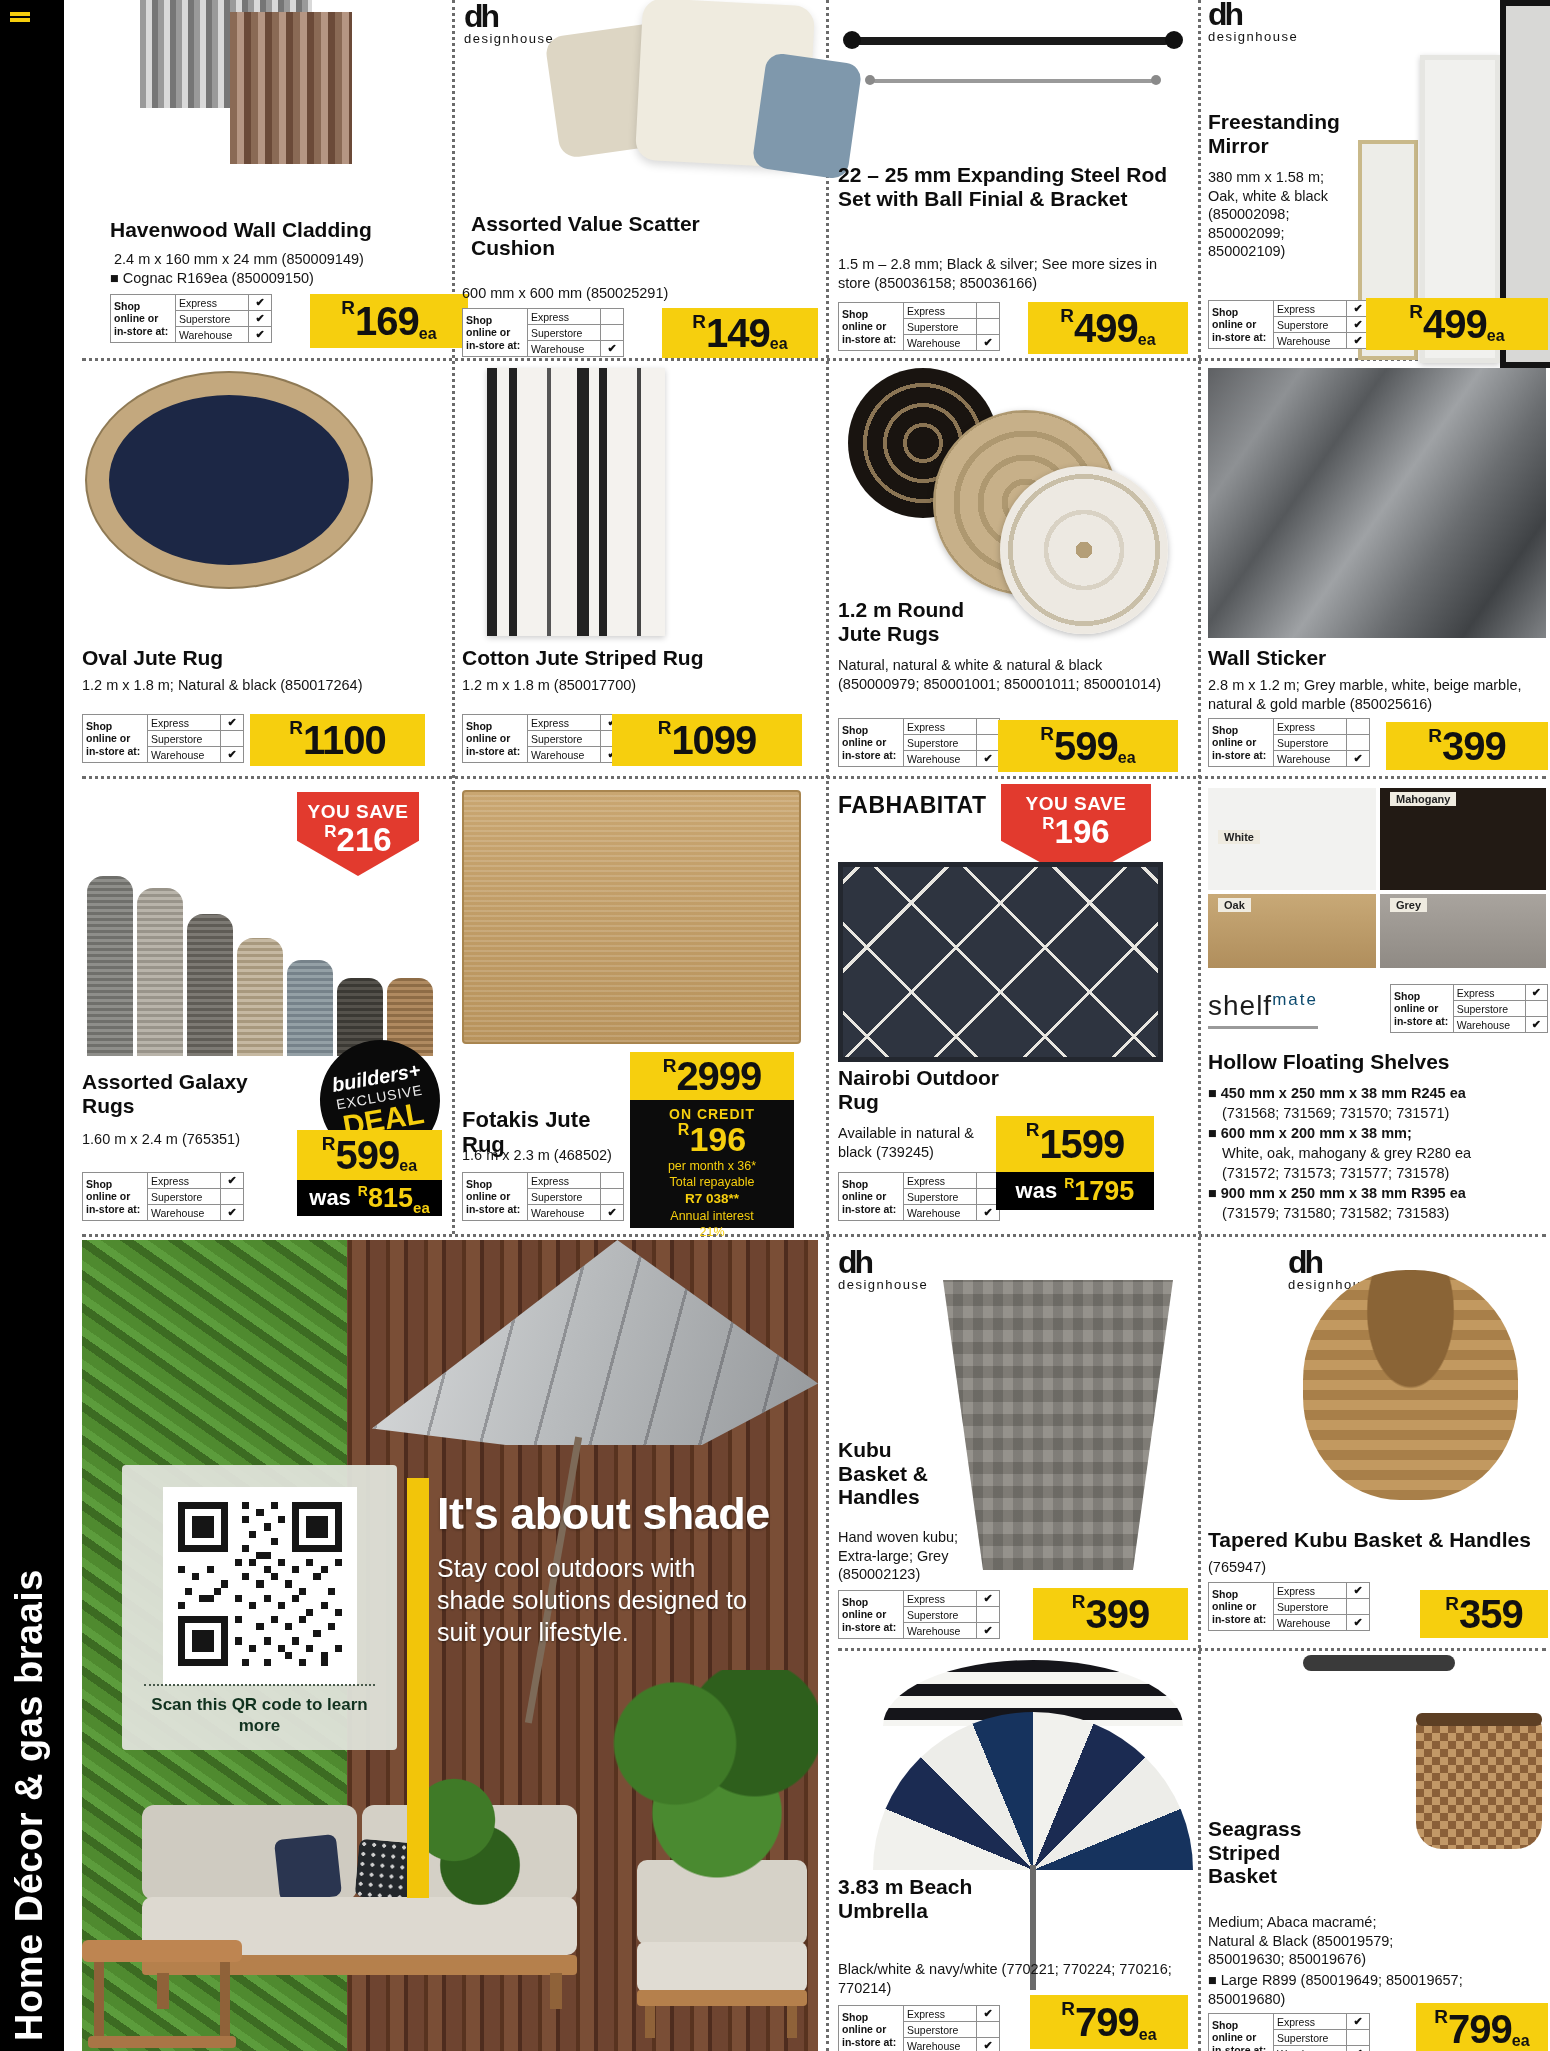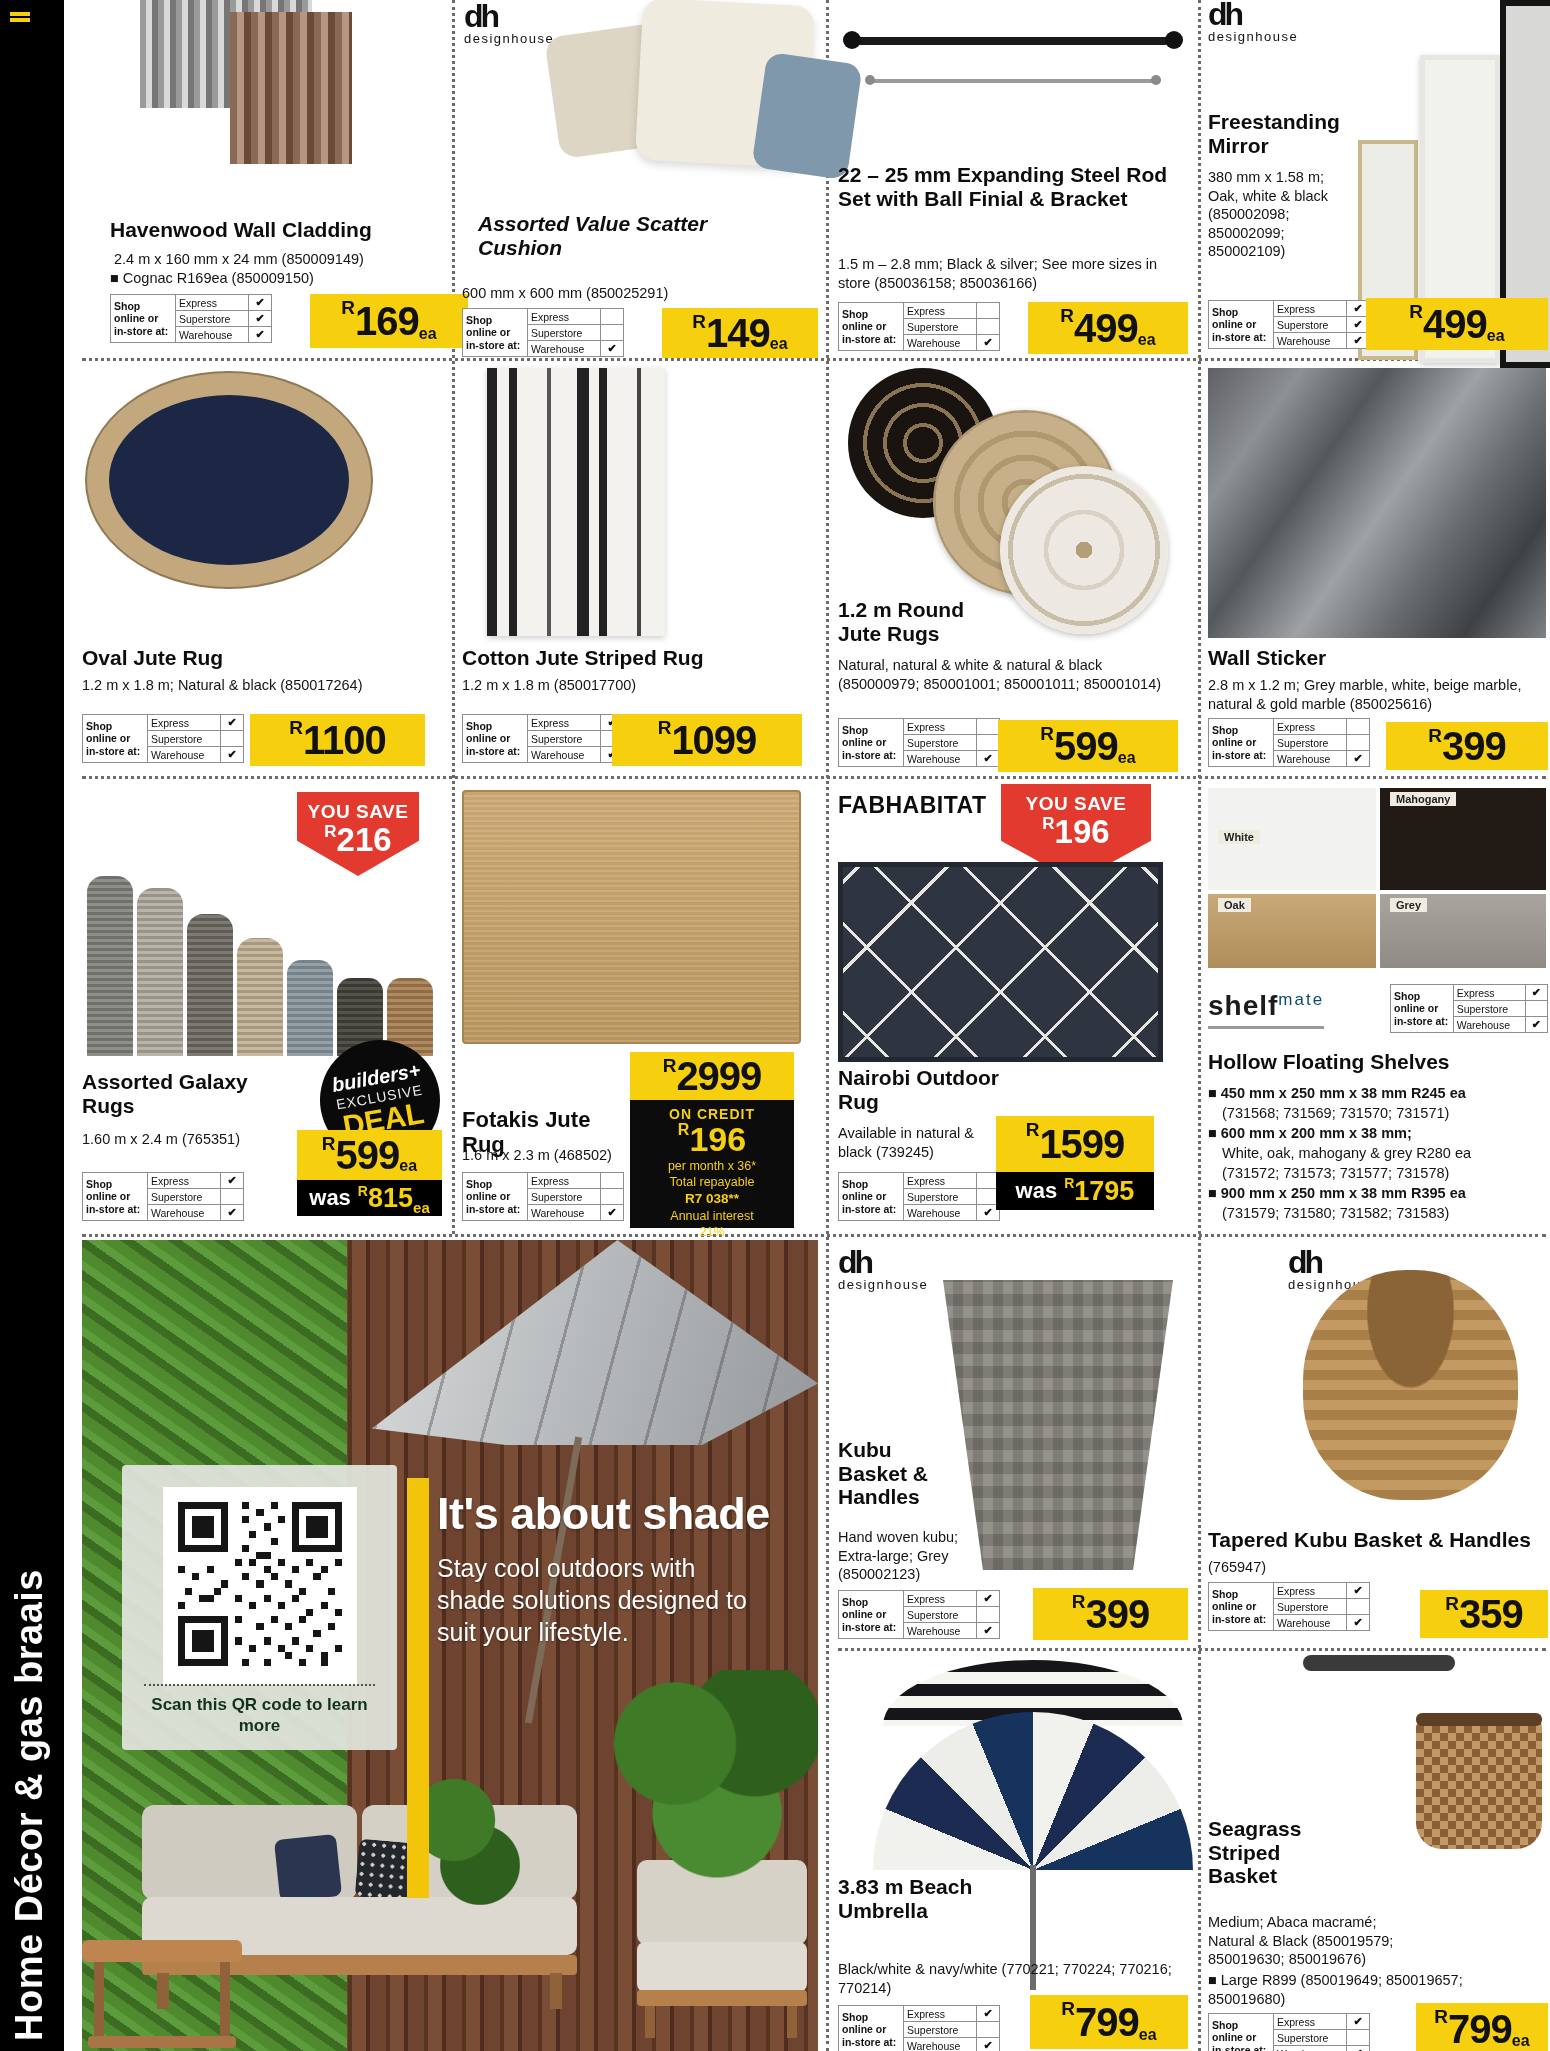--- a/index.html
+++ b/index.html
@@ -53,21 +53,21 @@
   .credit .c2{font-size:34px;font-weight:bold;line-height:1.05;}
   .credit .cr{font-size:16px;vertical-align:top;}
   .credit .c3{font-size:12.5px;line-height:1.3;}
   .credit .c3b{font-size:13.5px;font-weight:bold;line-height:1.3;}
   
   .dhlogo{position:absolute;color:#111;}
   .dhm{font-size:32px;font-weight:bold;letter-spacing:-3px;line-height:.9;}
   .dhw{font-size:13px;letter-spacing:1.5px;}
   
   .smlogo{position:absolute;border-bottom:3px solid #9a9a9a;padding-bottom:4px;}
-  .sm1{font-size:28px;font-weight:bold;color:#1c1c1c;letter-spacing:1px;}
+  .sm1{font-size:28px;font-weight:normal;color:#1c1c1c;letter-spacing:1px;}
   .sm2{font-size:17px;color:#0c4a6e;letter-spacing:2px;vertical-align:top;}
   
   .img{position:absolute;}
   .swlab{position:absolute;background:#EFEBE0;color:#222;font-size:11px;font-weight:bold;padding:1px 6px;}
   
   #promo{position:absolute;overflow:hidden;}
   .pm-wood{position:absolute;right:0;top:0;width:66%;height:100%;
     background:repeating-linear-gradient(90deg,#6E4430 0 16px,#58331f 16px 20px,#7A4E36 20px 34px,#4E2C1E 34px 38px);}
   .pm-green{position:absolute;left:0;top:0;width:36%;height:100%;
     background:repeating-linear-gradient(35deg,#4F8A2F 0 11px,#3C6B22 11px 19px,#5C9C3C 19px 27px);}
@@ -134,21 +134,21 @@
   <div class="abs" style="left:462px;top:0;width:356px;height:358px;">
     <div class="dhlogo" style="left:2px;top:2px;">
       <div class="dhm">dh</div>
       <div class="dhw">designhouse</div>
     </div>
     <div class="img" style="left:85px;top:0;width:270px;height:198px;">
       <div class="abs" style="left:5px;top:28px;width:140px;height:122px;background:#DDD6C4;border-radius:18px;transform:rotate(-8deg);"></div>
       <div class="abs" style="left:92px;top:2px;width:172px;height:162px;background:#EFEBDF;border-radius:20px;transform:rotate(3deg);box-shadow:0 4px 8px rgba(0,0,0,.15);"></div>
       <div class="abs" style="left:212px;top:58px;width:96px;height:116px;background:#7F98AC;border-radius:16px;transform:rotate(8deg);"></div>
     </div>
-    <div class="t1" style="left:16px;top:212px;width:235px;font-style:italic;">Assorted Value Scatter Cushion</div>
+    <div class="t1" style="left:9px;top:212px;width:235px;">Assorted Value Scatter Cushion</div>
     <div class="d1" style="left:0;top:284px;width:340px;">600 mm x 600 mm (850025291)</div>
     <table class="shoptab" style="left:0;top:308px;">
       <tbody>
           <tr>
             <td class="lbl" rowspan="3">Shop online or in-store at:</td>
             <td class="st">Express</td>
             <td class="ck"></td>
           </tr>
       <tr>
             <td class="st">Superstore</td>

